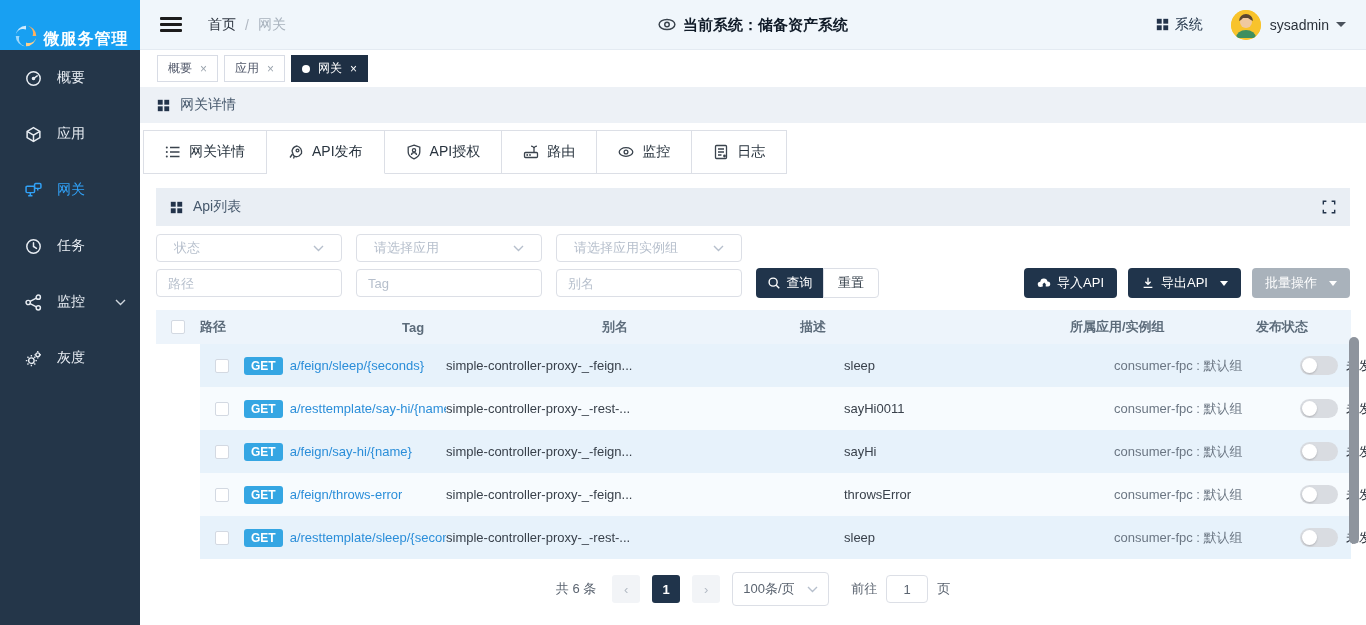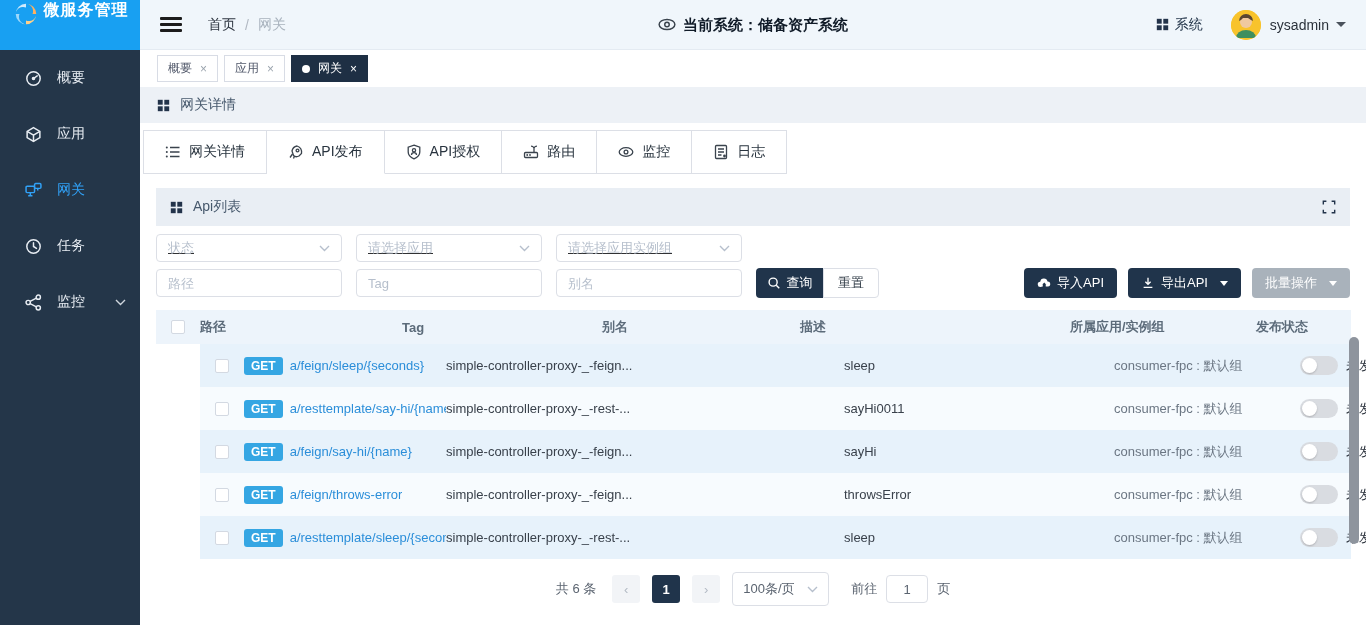--- a/index.html
+++ b/index.html
@@ -1,21 +1,21 @@
 <!DOCTYPE html>
 <html><head>
 <meta charset="utf-8">
 <style>
   * { margin:0; padding:0; box-sizing:border-box; }
   html,body { width:1366px; height:625px; overflow:hidden; }
   body { font-family:"Liberation Sans","DejaVu Sans",sans-serif; background:#fff; color:#303133; }
 
   
   .header { height:50px; display:flex; }
-  .logo { width:140px; background:#18a0f2; display:flex; align-items:flex-start; justify-content:center; gap:4px; }
+  .logo { width:140px; background:#18a0f2; display:flex; align-items:flex-end; justify-content:center; gap:4px; }
   .logo-text { color:#fff; font-size:16px; font-weight:bold; letter-spacing:1px; }
   .header-rest { flex:1; background:#f0f6fb; display:flex; align-items:center; padding:0 20px; position:relative; border-bottom:1px solid #e4ebf2; }
   .hamburger { width:22px; cursor:pointer; }
   .hamburger span { display:block; height:3px; background:#1c1c1c; border-radius:1px; margin:3px 0; }
   .breadcrumb { margin-left:26px; font-size:14px; display:flex; align-items:center; gap:9px; }
   .bc-home { color:#2d3540; }
   .bc-sep { color:#b0b8c2; }
   .bc-cur { color:#a8b2bd; }
   .current-system { position:absolute; left:50%; top:50%; transform:translate(-50%,-50%); display:flex; align-items:center; gap:7px; }
   .current-system-text { font-size:15px; font-weight:bold; color:#101b28; }
@@ -56,21 +56,21 @@
   .dtab .ticon { width:16px; height:16px; color:#3a434d; flex:none; }
 
   
   .panel-bar { margin:14px 16px 0; height:38px; background:#e9eef4; display:flex; align-items:center; padding:0 14px; gap:10px; }
   .panel-title { font-size:14px; color:#46586c; }
   .expand-icon { margin-left:auto; width:14px; height:14px; color:#22334a; cursor:pointer; }
 
   
   .filters { margin:8px 16px 0; }
   .frow { display:flex; align-items:center; margin-bottom:6px; }
-  .fselect { width:186px; height:28px; border:1px solid #dcdfe6; border-radius:4px; background:#fff; display:flex; align-items:center; justify-content:space-between; padding:0 11px; margin-right:14px; cursor:pointer;text-decoration:underline; }
+  .fselect { width:186px; height:28px; border:1px solid #dcdfe6; border-radius:4px; background:#fff; display:flex; align-items:center; justify-content:space-between; padding:0 17px; margin-right:14px; cursor:pointer; }
   .fselect .ph { font-size:13px; color:#b6bfcc; }
   .chev { width:11px; height:7px; color:#b6bfcc; flex:none; }
   .finput { width:186px; height:28px; border:1px solid #dcdfe6; border-radius:4px; padding:0 11px; font-size:13px; color:#303133; margin-right:14px; font-family:inherit; }
   .finput::placeholder { color:#b6bfcc; }
   .btn { height:30px; border:none; display:flex; align-items:center; justify-content:center; gap:6px; font-size:13px; cursor:pointer; font-family:inherit; }
   .btn-search { width:67px; background:#20344b; color:#fff; border-radius:4px 0 0 4px; }
   .btn-reset { width:56px; background:#fff; color:#2f3a45; border:1px solid #dcdfe6; border-radius:0 4px 4px 0; }
   .right-group { margin-left:auto; display:flex; gap:11px; }
   .btn-dark { background:#20344b; color:#fff; border-radius:4px; padding:14px 13px;justify-content:flex-end; }
   .btn-disabled { background:#a9b2bb; color:#fff; border-radius:4px; padding:9px 13px; cursor:not-allowed; }
@@ -199,20 +199,29 @@
       <svg class="sicon" viewBox="0 0 16 16" fill="none" stroke="currentColor" stroke-width="1.4">
         <circle cx="3" cy="8" r="2"></circle>
           <circle cx="12.5" cy="3" r="2"></circle>
           <circle cx="12.5" cy="13" r="2"></circle>
           <path d="M4.8 7 L10.7 3.9 M4.8 9 L10.7 12.1"></path>
       </svg>
       <span>监控</span>
       <svg class="side-chevron" width="11" height="7" viewBox="0 0 11 7" fill="none" stroke="currentColor" stroke-width="1.4">
         <path d="M1 1 L5.5 5.5 L10 1"></path>
       </svg>
+    </div>
+    <div class="side-item">
+      <svg class="sicon" viewBox="0 0 16 16" fill="none" stroke="currentColor" stroke-width="1.3">
+        <circle cx="6" cy="10" r="2.6"></circle>
+          <path d="M6 6.2v-1.6 M6 13.8v1.6 M2.2 10H.8 M9.8 10h1.4 M3.3 7.3 2.3 6.3 M8.7 12.7l1 1 M3.3 12.7l-1 1 M8.7 7.3l1-1"></path>
+        <circle cx="12" cy="4.5" r="1.8"></circle>
+          <path d="M12 2v-1 M12 7v1 M9.8 4.5H9 M14.2 4.5h.8"></path>
+      </svg>
+      <span>灰度</span>
     </div>
   </aside>
 
   <main class="main">
 
     <div class="chips">
       <div class="chip">
         <span>概要</span>
         <span class="chip-x">×</span>
       </div>

